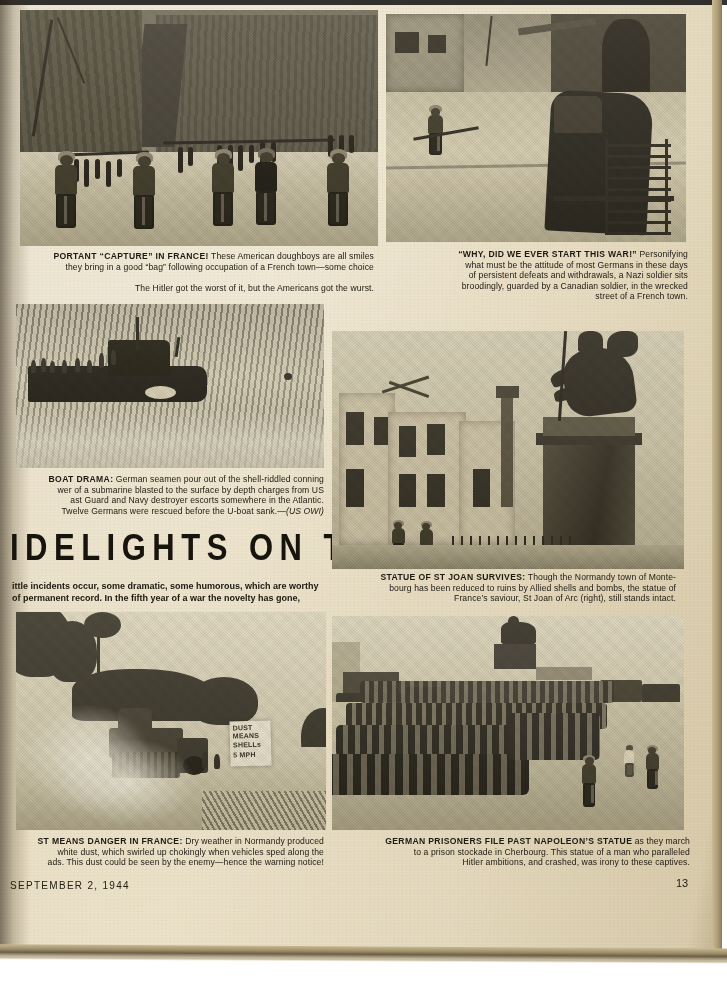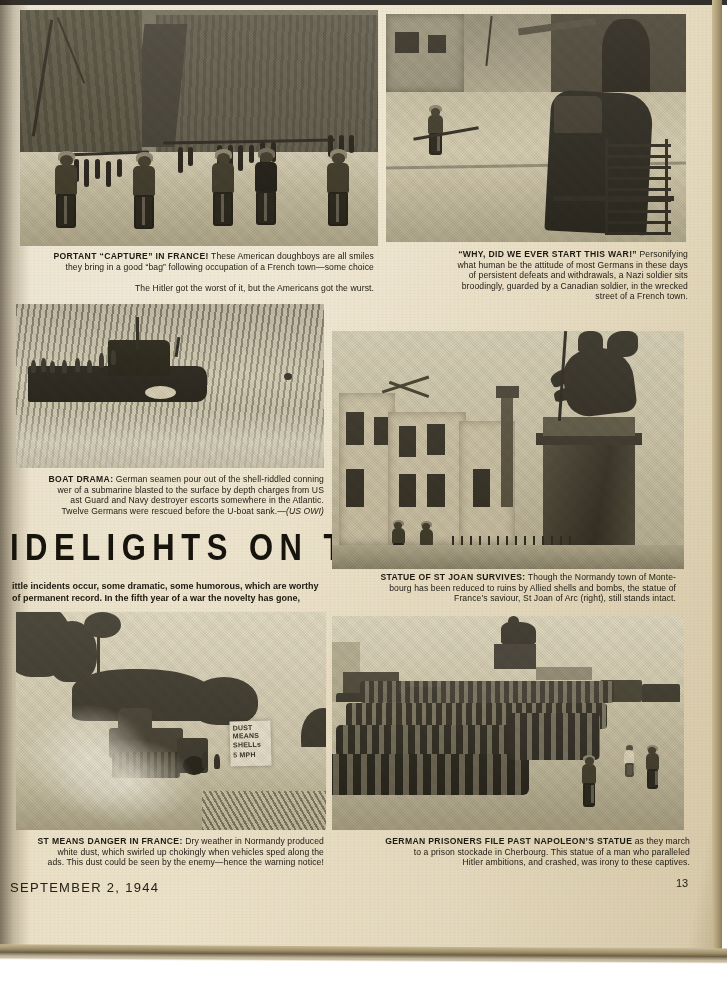--- a/index.html
+++ b/index.html
@@ -60,21 +60,21 @@
 
   
   .headline{position:absolute;color:#17140d;font-weight:bold;
     font-family:"Liberation Sans",sans-serif;font-size:31px;letter-spacing:6.5px;
     white-space:nowrap;transform:scaleY(1.18);transform-origin:left center;}
   .lede{position:absolute;color:#1b180f;font-size:9px;line-height:11.4px;
     font-weight:bold;text-align:justify;}
   .lede .caps{letter-spacing:.3px;}
 
   
-  .footer-date{position:absolute;color:#242015;font-size:13px;letter-spacing:1.3px;text-align:center;}
+  .footer-date{position:absolute;color:#242015;font-size:10px;letter-spacing:1.3px;text-align:center;}
   .folio{position:absolute;color:#242015;font-size:11px;}
 
   
   .sky{position:absolute;left:0;right:0;top:0;}
   .ground{position:absolute;left:0;right:0;bottom:0;}
 
   
   .sold{position:absolute;bottom:4%;}
   .sold .head{position:absolute;left:50%;top:0;width:13px;height:11px;margin-left:-6px;
     background:#3a3527;border-radius:50% 50% 45% 45%;}
@@ -231,21 +231,21 @@
       <b>PORTANT “CAPTURE” IN FRANCE!</b>
       <span>These American doughboys are all smiles</span><br>
       <span>they bring in a good “bag” following occupation of a French town—some choice</span><br>
       <br>
       <span>The Hitler got the worst of it, but the Americans got the wurst.</span>
     </div>
 
     <div class="cap" style="left:364px;top:245px;width:302px;">
       <b>“WHY, DID WE EVER START THIS WAR!”</b>
       <span>Personifying</span><br>
-      <span>what human be the attitude of most Germans in these days</span><br>
+      <span>what must be the attitude of most Germans in these days</span><br>
       <span>of persistent defeats and withdrawals, a Nazi soldier sits</span><br>
       <span>broodingly, guarded by a Canadian soldier, in the wrecked</span><br>
       <span>street of a French town.</span>
     </div>
 
     <div class="photo" style="left:-6px;top:300px;width:308px;height:164px;">
       <div class="sea"></div>
       <div class="sub" style="left:4%;top:38%;width:58%;height:22%;"></div>
       <div style="position:absolute;left:30%;top:22%;width:20%;height:22%;background:#151309;border-radius:3px 6px 0 0;"></div>
       <div style="position:absolute;left:39%;top:8%;width:3px;height:20%;background:#191710;"></div>

